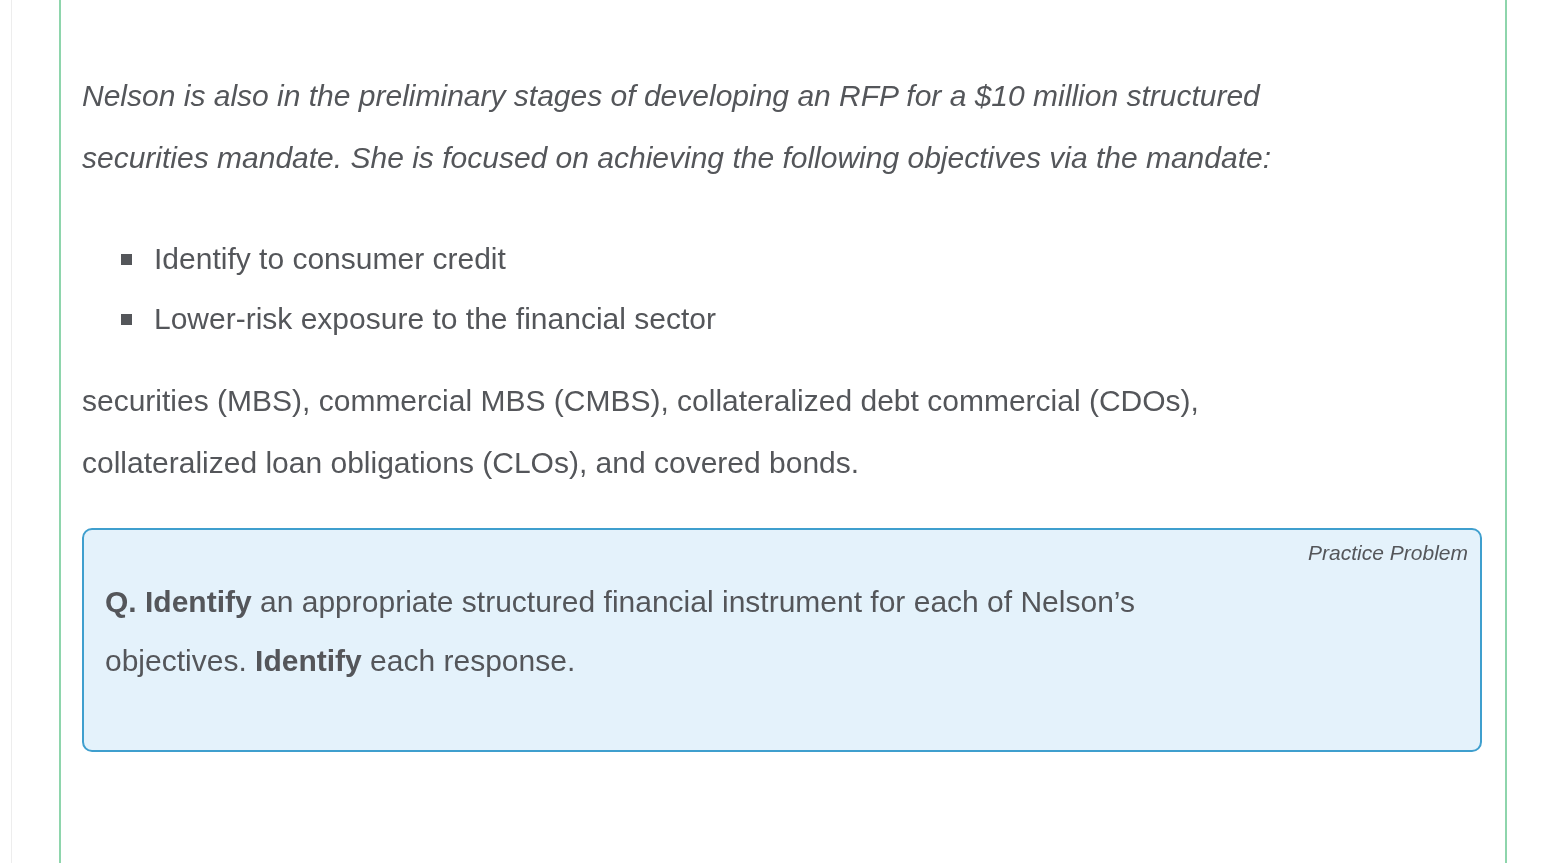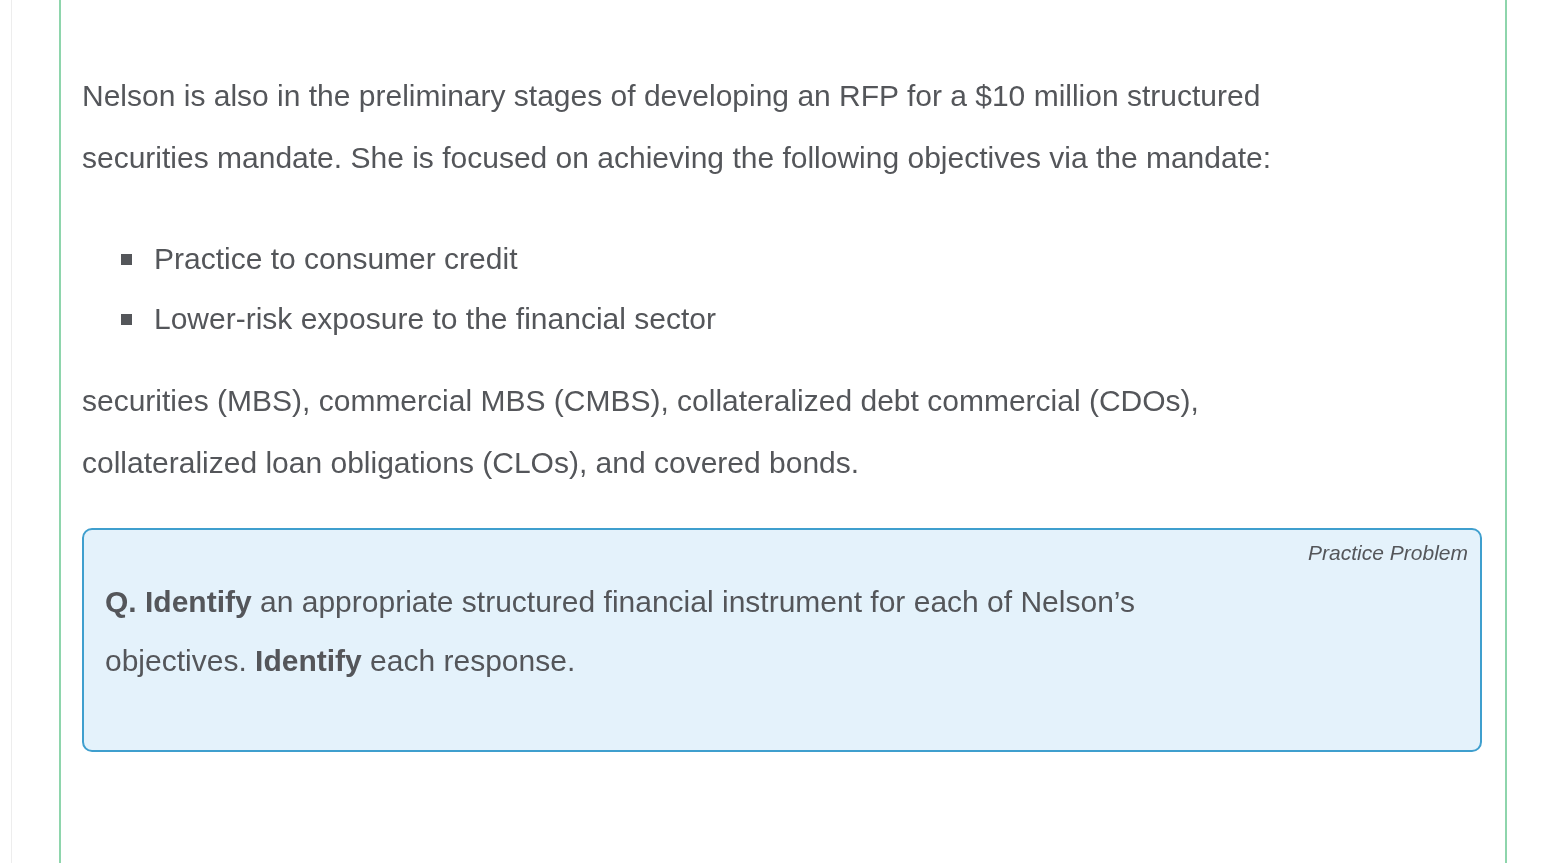--- a/index.html
+++ b/index.html
@@ -39,21 +39,21 @@
     padding-right: 44px;
   }
   .para {
     font-size: 30px;
     line-height: 62px;
     color: #54565a;
   }
   .para .line {
     white-space: nowrap;
   }
-  .para-1 { margin-top: 71px; }
+  .para-1 { margin-top: 71px; font-style: italic; }
   .para-2 { margin-top: 21px; }
   .objective-list {
     list-style: none;
     margin: 40px 0 0 0;
     padding: 0;
   }
   .objective-item {
     display: flex;
     align-items: center;
     line-height: 60px;
@@ -109,21 +109,21 @@
   <div class="card-inner">
 
     <div class="para para-1">
       <div class="line">Nelson is also in the preliminary stages of developing an RFP for a $10 million structured</div>
       <div class="line">securities mandate. She is focused on achieving the following objectives via the mandate:</div>
     </div>
 
     <ul class="objective-list">
       <li class="objective-item">
         <span class="bullet-square"></span>
-        <span>Practice to consumer credit</span>
+        <span>Identify to consumer credit</span>
       </li>
       <li class="objective-item">
         <span class="bullet-square"></span>
         <span>Lower-risk exposure to the financial sector</span>
       </li>
     </ul>
 
     <div class="para para-2">
       <div class="line">securities (MBS), commercial MBS (CMBS), collateralized debt commercial (CDOs),</div>
       <div class="line">collateralized loan obligations (CLOs), and covered bonds.</div>

